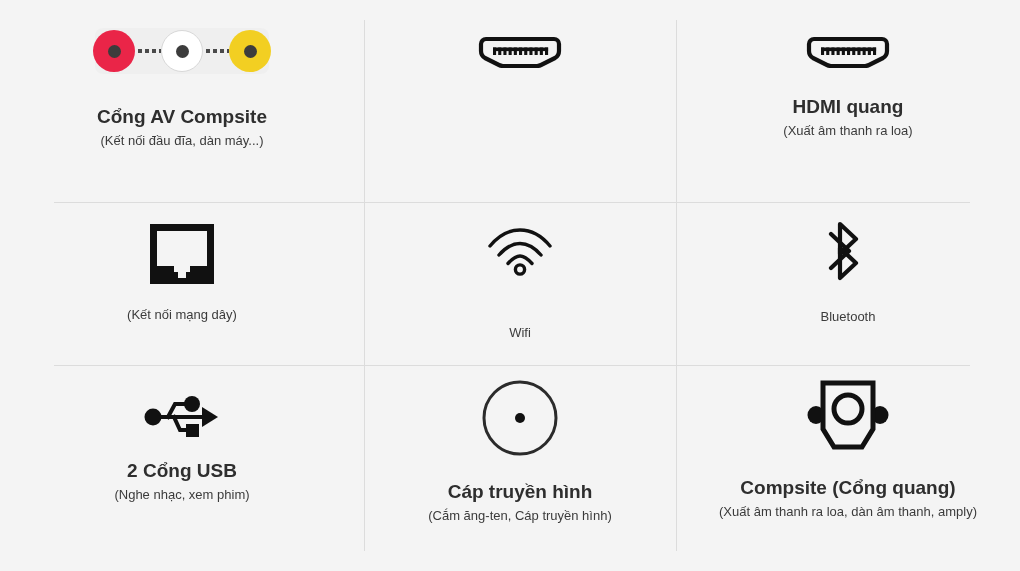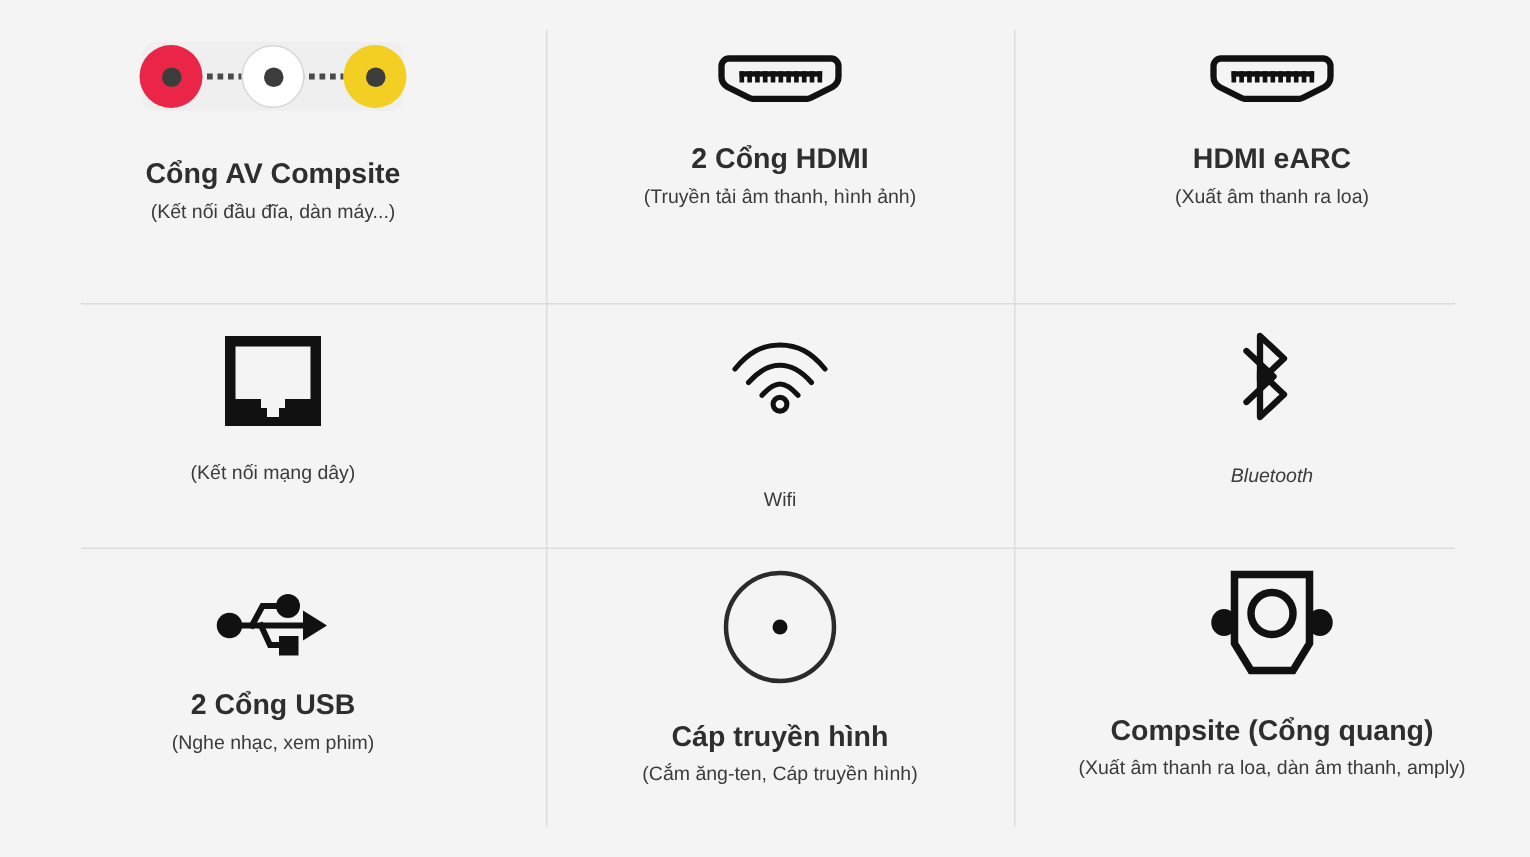--- a/index.html
+++ b/index.html
@@ -84,21 +84,21 @@
   .cell-av .labels { margin-top: 30px; }
   .cell-hdmi    { padding-top: 36px; }
   .cell-hdmi .labels { margin-top: 26px; }
   .cell-earc    { padding-top: 36px; }
   .cell-earc .labels { margin-top: 26px; }
 
   .cell-lan     { padding-top: 22px; }
   .cell-lan .labels { margin-top: 22px; }
   .cell-wifi    { padding-top: 26px; }
   .cell-wifi .labels { margin-top: 48px; }
-  .cell-bt      { padding-top: 18px; font-style: italic; }
+  .cell-bt      { padding-top: 18px; }
   .cell-bt .labels { margin-top: 26px; }
 
   .cell-usb     { padding-top: 27px; }
   .cell-usb .labels { margin-top: 18px; }
   .cell-coax    { padding-top: 14px; }
   .cell-coax .labels { margin-top: 22px; }
   .cell-opt     { padding-top: 12px; }
   .cell-opt .labels { margin-top: 22px; }
 
   
@@ -196,24 +196,20 @@
             <rect x="41" y="11.5" width="3.1" height="7.5"></rect>
             <rect x="46.2" y="11.5" width="3.1" height="7.5"></rect>
             <rect x="51.4" y="11.5" width="3.1" height="7.5"></rect>
             <rect x="56.6" y="11.5" width="3.1" height="7.5"></rect>
             <rect x="61.8" y="11.5" width="3.1" height="7.5"></rect>
             <rect x="67" y="11.5" width="3.1" height="7.5"></rect>
             <rect x="15" y="11.5" width="55.1" height="3.6"></rect>
           </g>
         </svg>
       </div>
-      <div class="labels">
-        <div class="title">2 Cổng HDMI</div>
-        <div class="subtitle">(Truyền tải âm thanh, hình ảnh)</div>
-      </div>
     </div>
 
     <div class="cell cell-earc">
       <div class="icon-wrap">
         <svg class="ico" width="84" height="32" viewBox="0 0 84 32">
           <path d="M8 3 H76 A5 5 0 0 1 81 8 V15
                    C81 18 79.5 20.5 77 22 L63 29
                    C61.6 29.7 60.3 30 59 30 H25
                    C23.7 30 22.4 29.7 21 29 L7 22
                    C4.5 20.5 3 18 3 15 V8 A5 5 0 0 1 8 3 Z" fill="none" stroke="#111111" stroke-width="4.2" stroke-linejoin="round"></path>
@@ -227,21 +223,21 @@
             <rect x="46.2" y="11.5" width="3.1" height="7.5"></rect>
             <rect x="51.4" y="11.5" width="3.1" height="7.5"></rect>
             <rect x="56.6" y="11.5" width="3.1" height="7.5"></rect>
             <rect x="61.8" y="11.5" width="3.1" height="7.5"></rect>
             <rect x="67" y="11.5" width="3.1" height="7.5"></rect>
             <rect x="15" y="11.5" width="55.1" height="3.6"></rect>
           </g>
         </svg>
       </div>
       <div class="labels">
-        <div class="title">HDMI eARC</div>
+        <div class="title">HDMI quang</div>
         <div class="subtitle">(Xuất âm thanh ra loa)</div>
       </div>
     </div>
 
     <div class="cell cell-lan">
       <div class="icon-wrap">
         <svg class="ico" width="64" height="60" viewBox="0 0 64 60">
           <path d="M0 0 H64 V60 H0 Z" fill="#111111"></path>
           <path d="M7 7 H57 V42 H40 V48 H36 V54 H28 V48 H24 V42 H7 Z" fill="#f4f4f4"></path>
         </svg>

